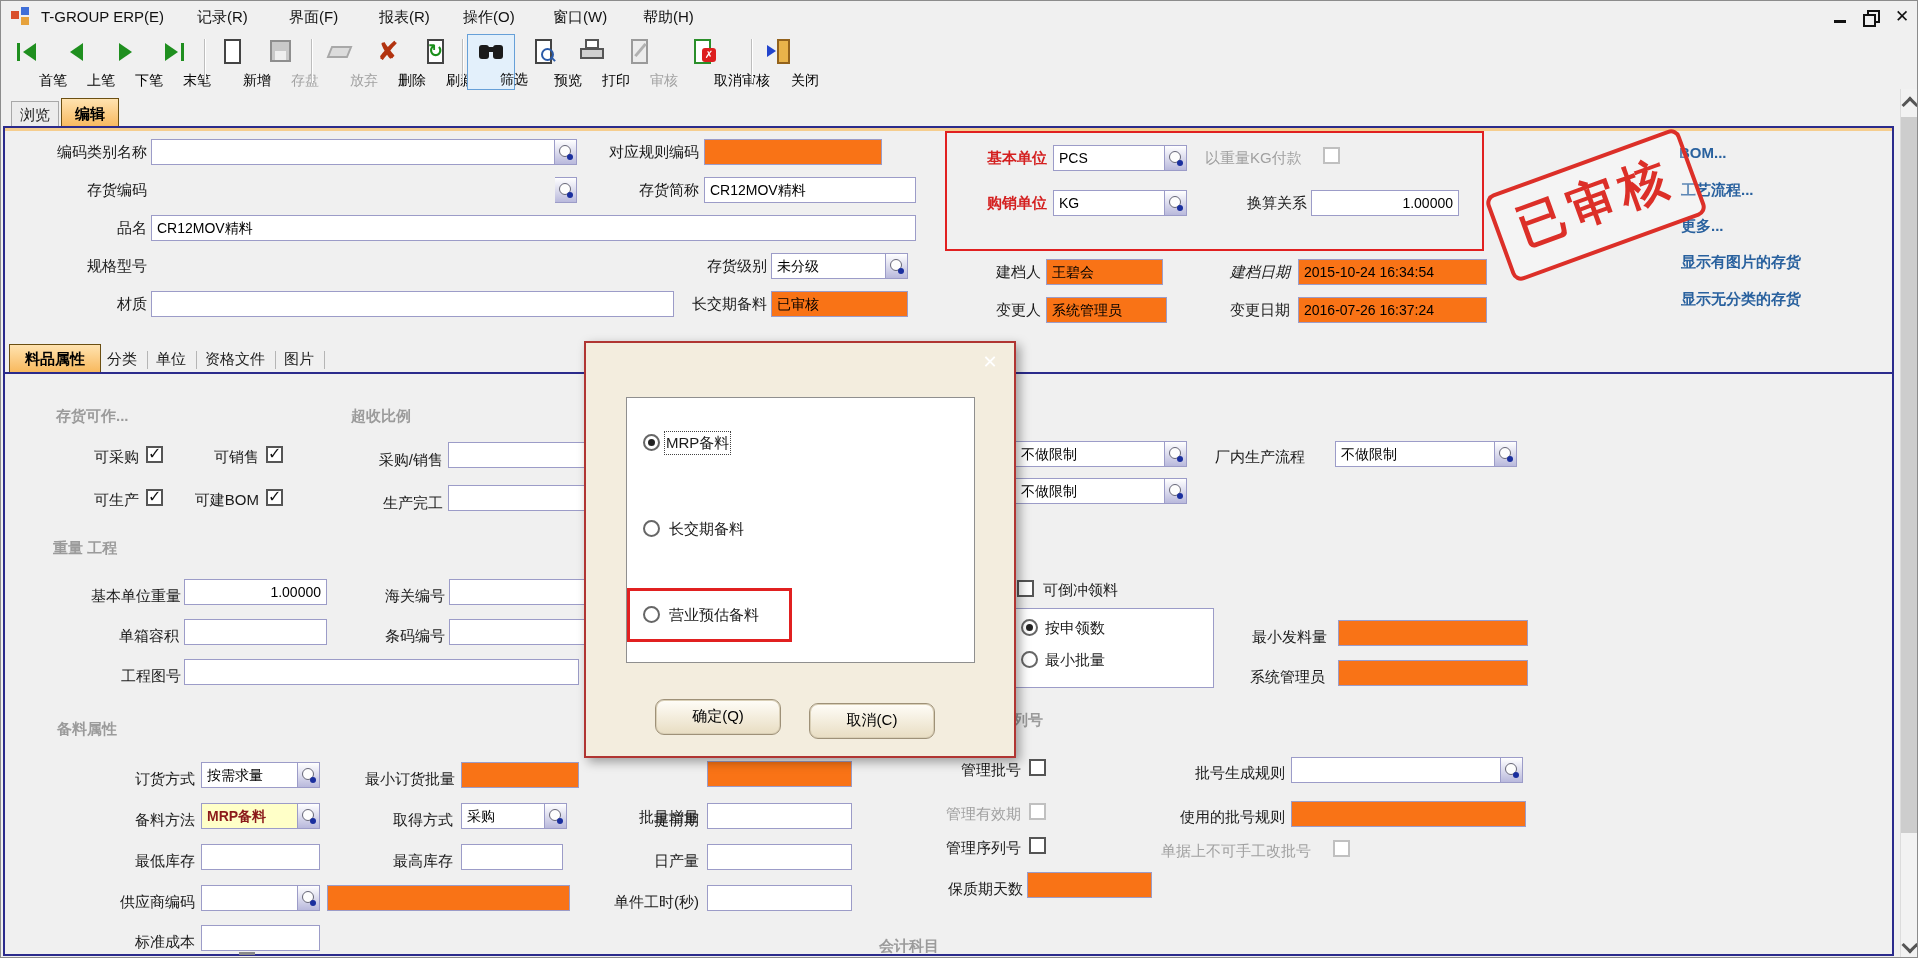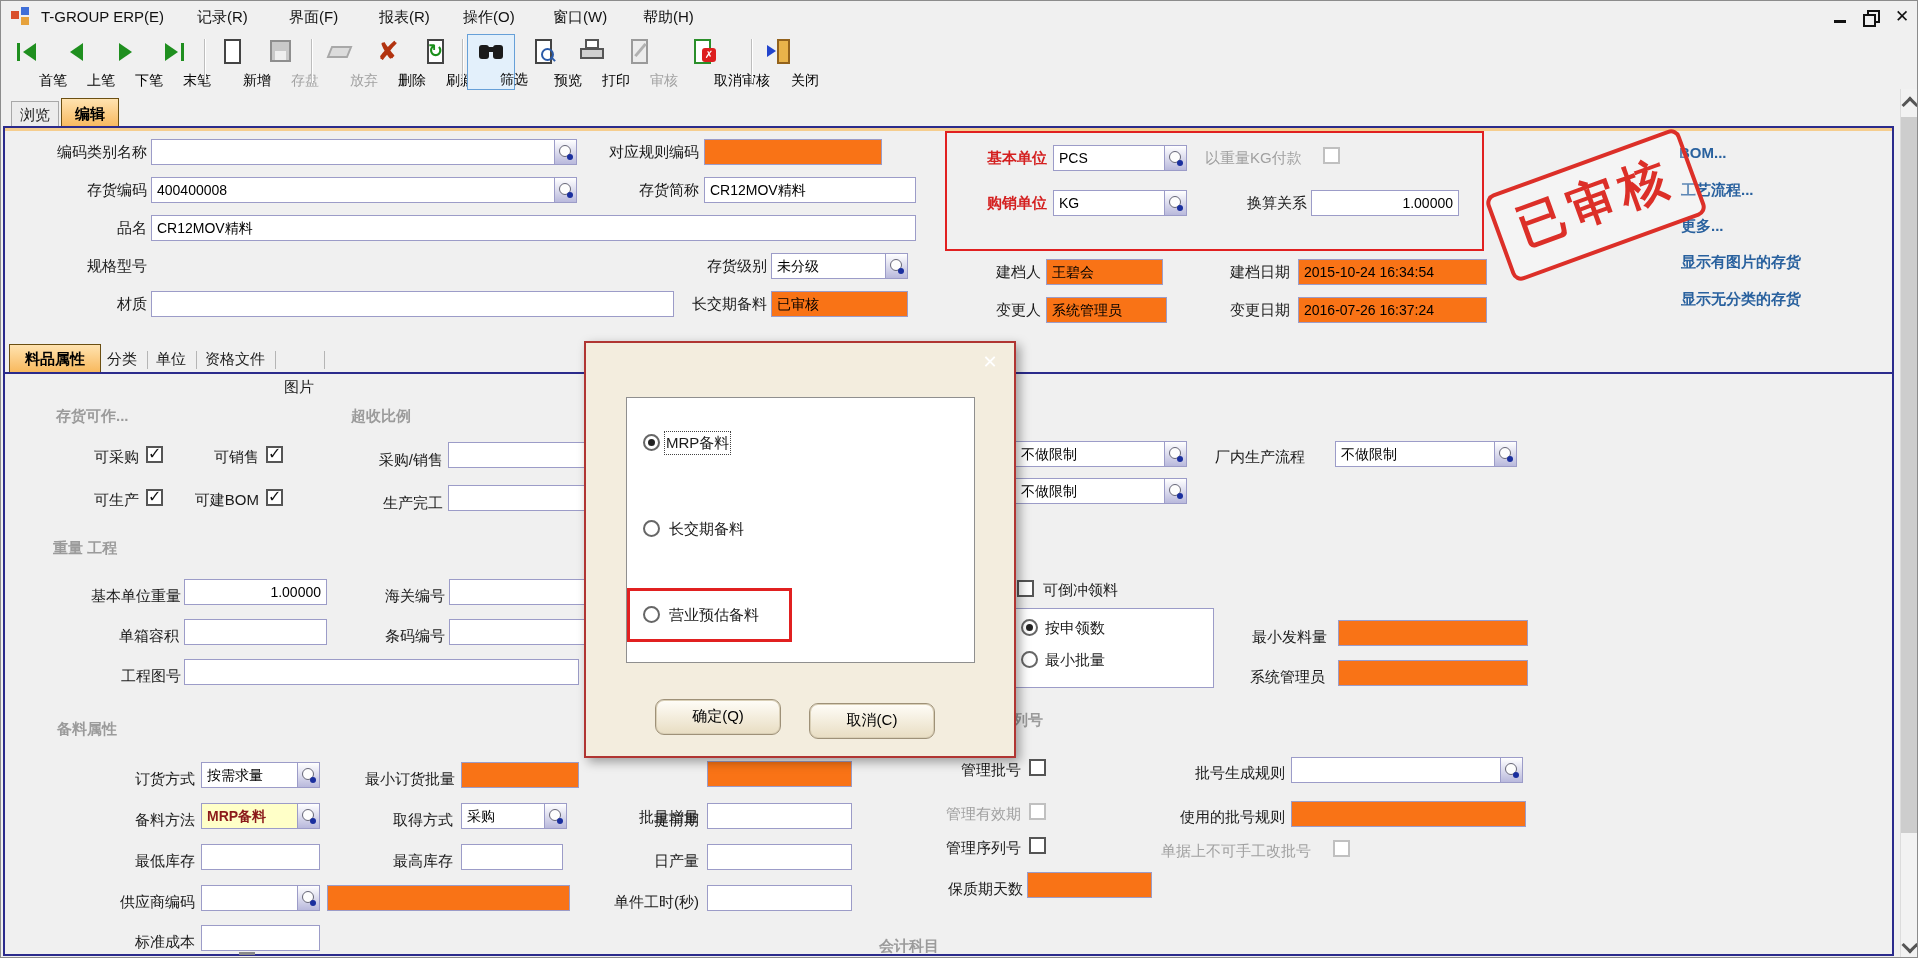--- a/index.html
+++ b/index.html
@@ -220,21 +220,20 @@
 
   <div class="abs" style="left:2px;top:125px;width:1891px;height:830px;border:2px solid #2b2b8c;box-sizing:border-box;pointer-events:none;"></div>
 
   <div class="lbl ra" style="left:20px;top:141px;width:126px;">编码类别名称</div>
   <div class="fld" style="left:150px;top:138px;width:404px;"></div>
   <div class="lookup" style="left:554px;top:138px;"></div>
   <div class="lbl ra" style="left:580px;top:141px;width:118px;">对应规则编码</div>
   <div class="fld ro" style="left:703px;top:138px;width:178px;"></div>
 
   <div class="lbl ra" style="left:20px;top:179px;width:126px;">存货编码</div>
-  <div class="fld" style="left:150px;top:176px;width:404px;">400400008</div>
   <div class="lookup" style="left:554px;top:176px;"></div>
   <div class="lbl ra" style="left:580px;top:179px;width:118px;">存货简称</div>
   <div class="fld" style="left:703px;top:176px;width:212px;">CR12MOV精料</div>
 
   <div class="lbl ra" style="left:20px;top:217px;width:126px;">品名</div>
   <div class="fld" style="left:150px;top:214px;width:765px;">CR12MOV精料</div>
 
   <div class="lbl ra" style="left:20px;top:255px;width:126px;">规格型号</div>
   <div class="lbl ra" style="left:690px;top:255px;width:76px;">存货级别</div>
   <div class="fld" style="left:770px;top:252px;width:115px;">未分级</div>
@@ -252,42 +251,42 @@
   <div class="lbl gray" style="left:1204px;top:147px;">以重量KG付款</div>
   <div class="cb dis" style="left:1322px;top:146px;"></div>
   <div class="lbl ra red" style="left:968px;top:192px;width:78px;">购销单位</div>
   <div class="fld" style="left:1052px;top:189px;width:112px;">KG</div>
   <div class="lookup" style="left:1164px;top:189px;"></div>
   <div class="lbl ra" style="left:1228px;top:192px;width:78px;">换算关系</div>
   <div class="fld num" style="left:1310px;top:189px;width:148px;">1.00000</div>
 
   <div class="lbl ra" style="left:974px;top:261px;width:66px;">建档人</div>
   <div class="fld ro" style="left:1045px;top:258px;width:117px;">王碧会</div>
-  <div class="lbl ra" style="left:1183px;top:261px;width:106px;">建档日期</div>
+  <div class="lbl ra" style="left:1183px;top:261px;width:106px;font-style:italic;">建档日期</div>
   <div class="fld ro" style="left:1297px;top:258px;width:189px;">2015-10-24 16:34:54</div>
   <div class="lbl ra" style="left:974px;top:299px;width:66px;">变更人</div>
   <div class="fld ro" style="left:1045px;top:296px;width:121px;">系统管理员</div>
   <div class="lbl ra" style="left:1183px;top:299px;width:106px;">变更日期</div>
   <div class="fld ro" style="left:1297px;top:296px;width:189px;">2016-07-26 16:37:24</div>
 
   <div class="stamp">已审核</div>
   <div class="link" style="left:1678px;top:143px;">BOM...</div>
   <div class="link" style="left:1680px;top:180px;">工艺流程...</div>
   <div class="link" style="left:1680px;top:216px;">更多...</div>
   <div class="link" style="left:1680px;top:252px;">显示有图片的存货</div>
   <div class="link" style="left:1680px;top:289px;">显示无分类的存货</div>
 
   <div class="tab active" style="left:8px;top:343px;width:92px;height:28px;line-height:28px;">料品属性</div>
   <div class="lbl" style="left:106px;top:348px;">分类</div>
   <div class="subsep" style="left:146px;top:350px;"></div>
   <div class="lbl" style="left:155px;top:348px;">单位</div>
   <div class="subsep" style="left:195px;top:350px;"></div>
   <div class="lbl" style="left:204px;top:348px;">资格文件</div>
   <div class="subsep" style="left:274px;top:350px;"></div>
-  <div class="lbl" style="left:283px;top:348px;margin-top:28px;">图片</div>
+  <div class="lbl" style="left:283px;top:348px;">图片</div>
   <div class="subsep" style="left:323px;top:350px;"></div>
   <div class="navyline" style="left:4px;top:371px;width:1887px;height:2px;"></div>
 
   <div class="hdr" style="left:55px;top:406px;">存货可作...</div>
   <div class="hdr" style="left:350px;top:406px;">超收比例</div>
 
   <div class="lbl ra" style="left:70px;top:446px;width:68px;">可采购</div>
   <div class="cb checked" style="left:145px;top:445px;"></div>
   <div class="lbl ra" style="left:190px;top:446px;width:68px;">可销售</div>
   <div class="cb checked" style="left:265px;top:445px;"></div>

